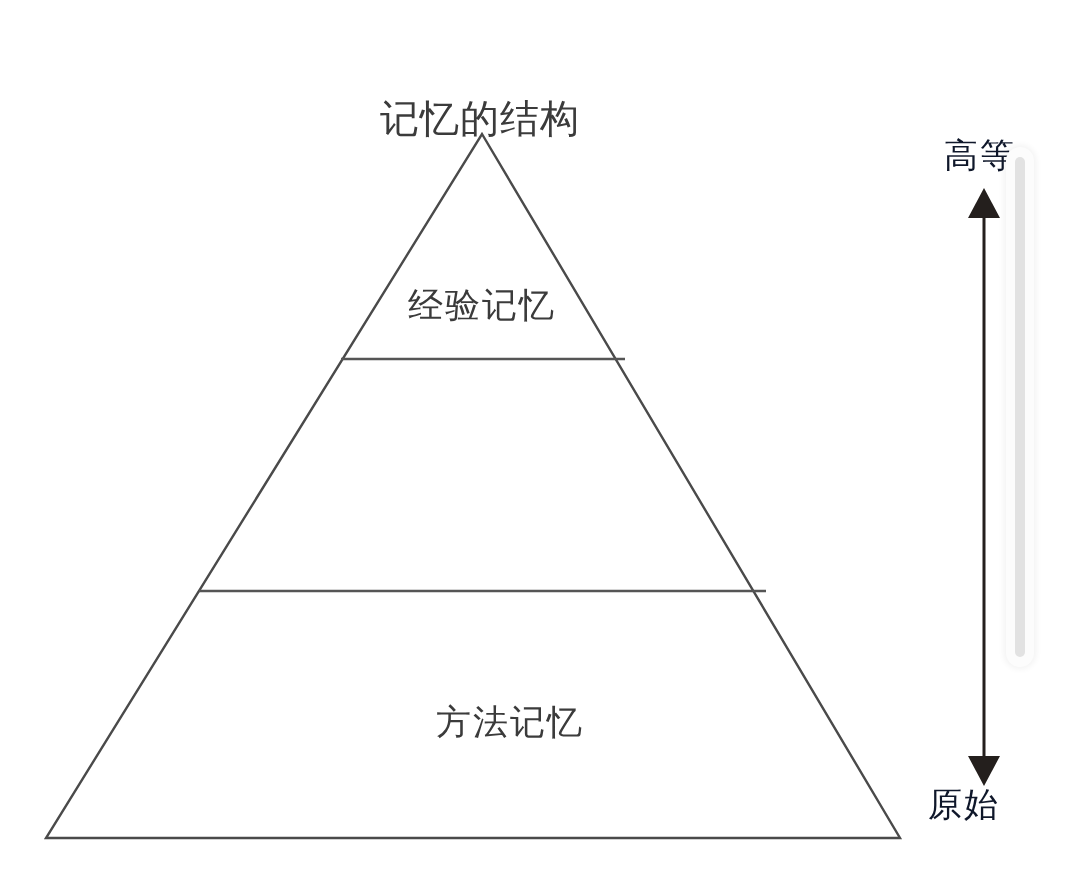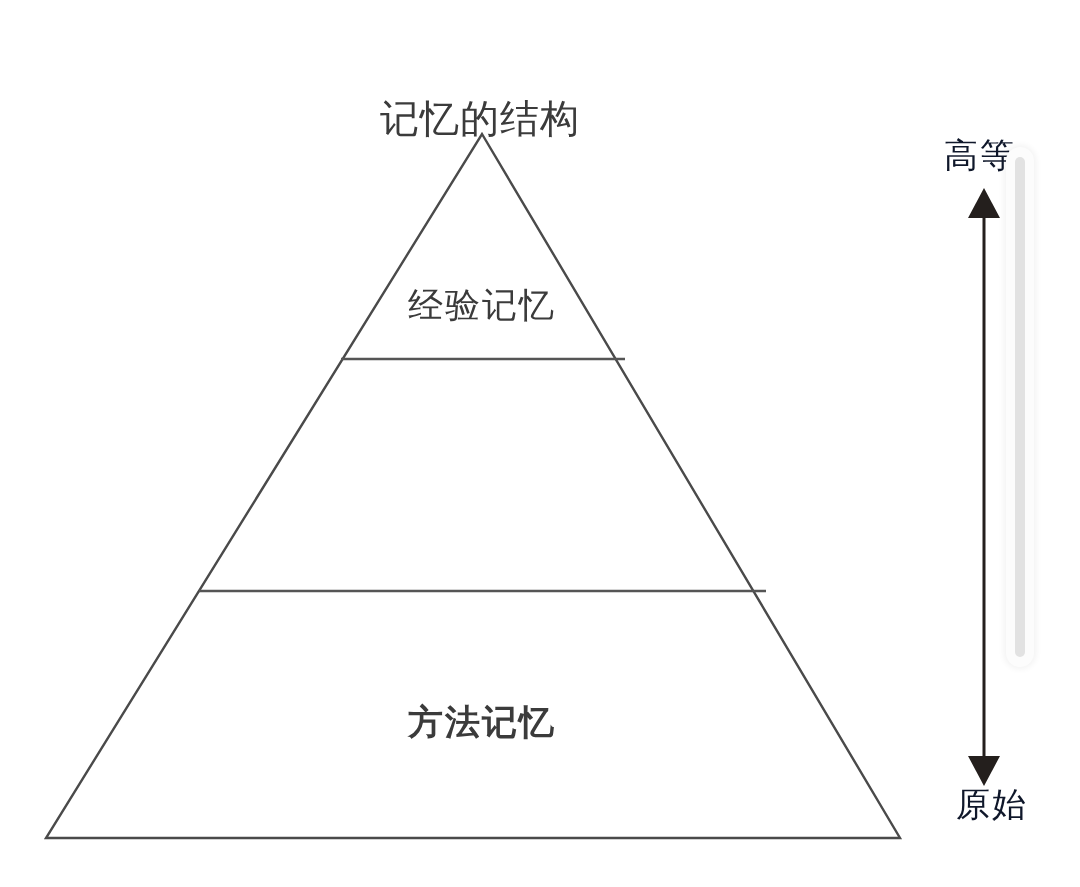--- a/index.html
+++ b/index.html
@@ -60,21 +60,21 @@
     line-height: 40px;
     letter-spacing: 2px;
     color: #0f172a;
     white-space: nowrap;
   }
   #axis-label-top {
     left: 944px;
     top: 135px;
   }
   #axis-label-bottom {
-    left: 956px;
+    left: 928px;
     top: 784px;
   }
 
   
   #scrollbar {
     position: absolute;
     left: 1006px;
     top: 147px;
     width: 28px;
     height: 520px;
@@ -108,21 +108,21 @@
     <line x1="199" y1="591" x2="766" y2="591" stroke="#555555" stroke-width="2.4"></line>
 
     <line x1="984" y1="206" x2="984" y2="768" stroke="#241f1d" stroke-width="3"></line>
     <polygon points="984,188 1000,218 968,218" fill="#241f1d"></polygon>
     <polygon points="984,786 1000,756 968,756" fill="#241f1d"></polygon>
   </svg>
 
   <div class="tier-label" style="left:482px; top:305px;">经验记忆</div>
 
 
-  <div class="tier-label" style="left:482px; top:722px;font-weight:bold;">方法记忆</div>
+  <div class="tier-label" style="left:510px; top:722px;">方法记忆</div>
 
   <div class="axis-label" id="axis-label-top">高等</div>
 
   <div class="axis-label" id="axis-label-bottom">原始</div>
 
   <div id="scrollbar">
     <div id="scrollbar-thumb"></div>
   </div>
 
 </div>

